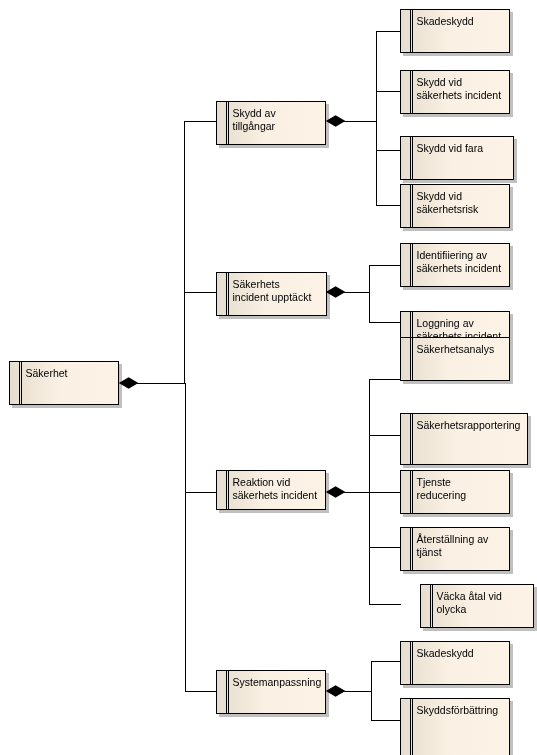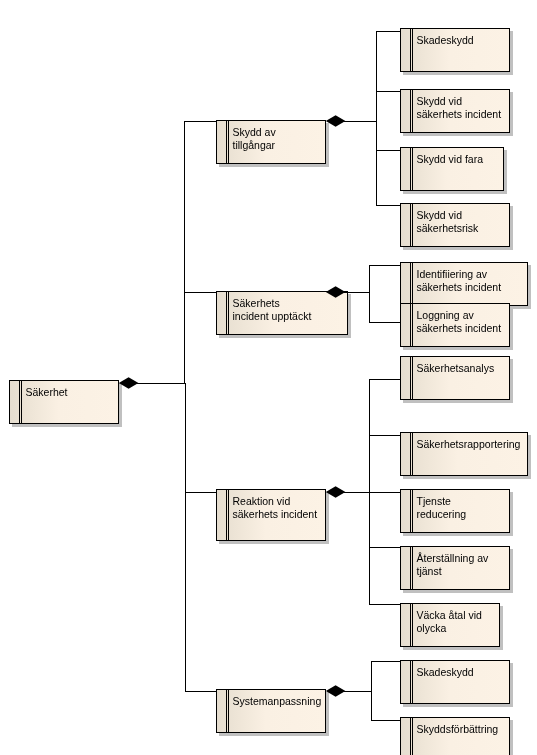--- a/index.html
+++ b/index.html
@@ -4,21 +4,21 @@
 <title>Säkerhet – UML composition diagram</title>
 <style>
   html,body{margin:0;padding:0;background:#ffffff;}
   body{width:537px;height:755px;position:relative;overflow:hidden;
        font-family:"Liberation Sans",sans-serif;}
   #stage{position:absolute;left:0;top:0;width:537px;height:755px;background:#ffffff;}
   svg#links{position:absolute;left:0;top:0;width:537px;height:755px;z-index:5;
             pointer-events:none;}
   svg#links line{stroke:#000000;stroke-width:1;shape-rendering:crispEdges;}
   svg#links polygon{fill:#000000;shape-rendering:geometricPrecision;}
-  .node{position:absolute;z-index:1;margin-top:19px;}
+  .node{position:absolute;z-index:1;}
   .node .shadow{position:absolute;left:3px;top:3px;width:100%;height:100%;background:#c0c0c0;}
   .node .body{position:absolute;left:0;top:0;width:100%;height:100%;
       border:1px solid #000000;box-sizing:border-box;
       background:linear-gradient(to right,#e5ddcf 0%,#efe6d8 21%,#faf0e3 45%,#fcf2e5 100%);}
   .node .tab-line-a{position:absolute;left:10px;top:1px;bottom:1px;width:1px;background:#000000;}
   .node .tab-line-b{position:absolute;left:12px;top:1px;bottom:1px;width:1px;background:#000000;}
   .node .label{position:absolute;left:16.5px;top:6px;right:2px;
       font-size:10.5px;color:#000000;line-height:13px;white-space:pre-line;}
 </style>
 </head>
@@ -70,29 +70,29 @@
     <div class="label">Säkerhet</div>
   </div>
   <div class="node" style="left:216px;top:101px;width:110px;height:44px">
     <div class="shadow"></div>
     <div class="body"></div>
     <div class="tab-line-a"></div>
     <div class="tab-line-b"></div>
     <div class="label">Skydd av
 tillgångar</div>
   </div>
-  <div class="node" style="left:216px;top:272px;width:132px;height:44px">
+  <div class="node" style="left:216px;top:272px;width:111px;height:44px">
     <div class="shadow"></div>
     <div class="body"></div>
     <div class="tab-line-a"></div>
     <div class="tab-line-b"></div>
     <div class="label">Säkerhets
 incident upptäckt</div>
   </div>
-  <div class="node" style="left:216px;top:470px;width:110px;height:52px">
+  <div class="node" style="left:216px;top:470px;width:110px;height:40px">
     <div class="shadow"></div>
     <div class="body"></div>
     <div class="tab-line-a"></div>
     <div class="tab-line-b"></div>
     <div class="label">Reaktion vid
 säkerhets incident</div>
   </div>
   <div class="node" style="left:216px;top:670px;width:110px;height:44px">
     <div class="shadow"></div>
     <div class="body"></div>
@@ -108,59 +108,59 @@
     <div class="label">Skadeskydd</div>
   </div>
   <div class="node" style="left:400px;top:70px;width:110px;height:44px">
     <div class="shadow"></div>
     <div class="body"></div>
     <div class="tab-line-a"></div>
     <div class="tab-line-b"></div>
     <div class="label">Skydd vid
 säkerhets incident</div>
   </div>
-  <div class="node" style="left:400px;top:128px;width:104px;height:44px">
+  <div class="node" style="left:400px;top:136px;width:114px;height:44px">
     <div class="shadow"></div>
     <div class="body"></div>
     <div class="tab-line-a"></div>
     <div class="tab-line-b"></div>
     <div class="label">Skydd vid fara</div>
   </div>
   <div class="node" style="left:400px;top:184px;width:110px;height:44px">
     <div class="shadow"></div>
     <div class="body"></div>
     <div class="tab-line-a"></div>
     <div class="tab-line-b"></div>
     <div class="label">Skydd vid
 säkerhetsrisk</div>
   </div>
-  <div class="node" style="left:400px;top:243px;width:128px;height:44px">
+  <div class="node" style="left:400px;top:243px;width:110px;height:44px">
     <div class="shadow"></div>
     <div class="body"></div>
     <div class="tab-line-a"></div>
     <div class="tab-line-b"></div>
     <div class="label">Identifiiering av
 säkerhets incident</div>
   </div>
-  <div class="node" style="left:400px;top:284px;width:110px;height:44px">
+  <div class="node" style="left:400px;top:311px;width:110px;height:44px">
     <div class="shadow"></div>
     <div class="body"></div>
     <div class="tab-line-a"></div>
     <div class="tab-line-b"></div>
     <div class="label">Loggning av
 säkerhets incident</div>
   </div>
   <div class="node" style="left:400px;top:337px;width:110px;height:44px">
     <div class="shadow"></div>
     <div class="body"></div>
     <div class="tab-line-a"></div>
     <div class="tab-line-b"></div>
     <div class="label">Säkerhetsanalys</div>
   </div>
-  <div class="node" style="left:400px;top:413px;width:128px;height:44px">
+  <div class="node" style="left:400px;top:413px;width:128px;height:52px">
     <div class="shadow"></div>
     <div class="body"></div>
     <div class="tab-line-a"></div>
     <div class="tab-line-b"></div>
     <div class="label">Säkerhetsrapportering</div>
   </div>
   <div class="node" style="left:400px;top:470px;width:110px;height:44px">
     <div class="shadow"></div>
     <div class="body"></div>
     <div class="tab-line-a"></div>
@@ -169,21 +169,21 @@
 reducering</div>
   </div>
   <div class="node" style="left:400px;top:527px;width:110px;height:44px">
     <div class="shadow"></div>
     <div class="body"></div>
     <div class="tab-line-a"></div>
     <div class="tab-line-b"></div>
     <div class="label">Återställning av
 tjänst</div>
   </div>
-  <div class="node" style="left:400px;top:584px;width:100px;height:44px">
+  <div class="node" style="left:420px;top:584px;width:114px;height:44px">
     <div class="shadow"></div>
     <div class="body"></div>
     <div class="tab-line-a"></div>
     <div class="tab-line-b"></div>
     <div class="label">Väcka åtal vid
 olycka</div>
   </div>
   <div class="node" style="left:400px;top:641px;width:110px;height:44px">
     <div class="shadow"></div>
     <div class="body"></div>

